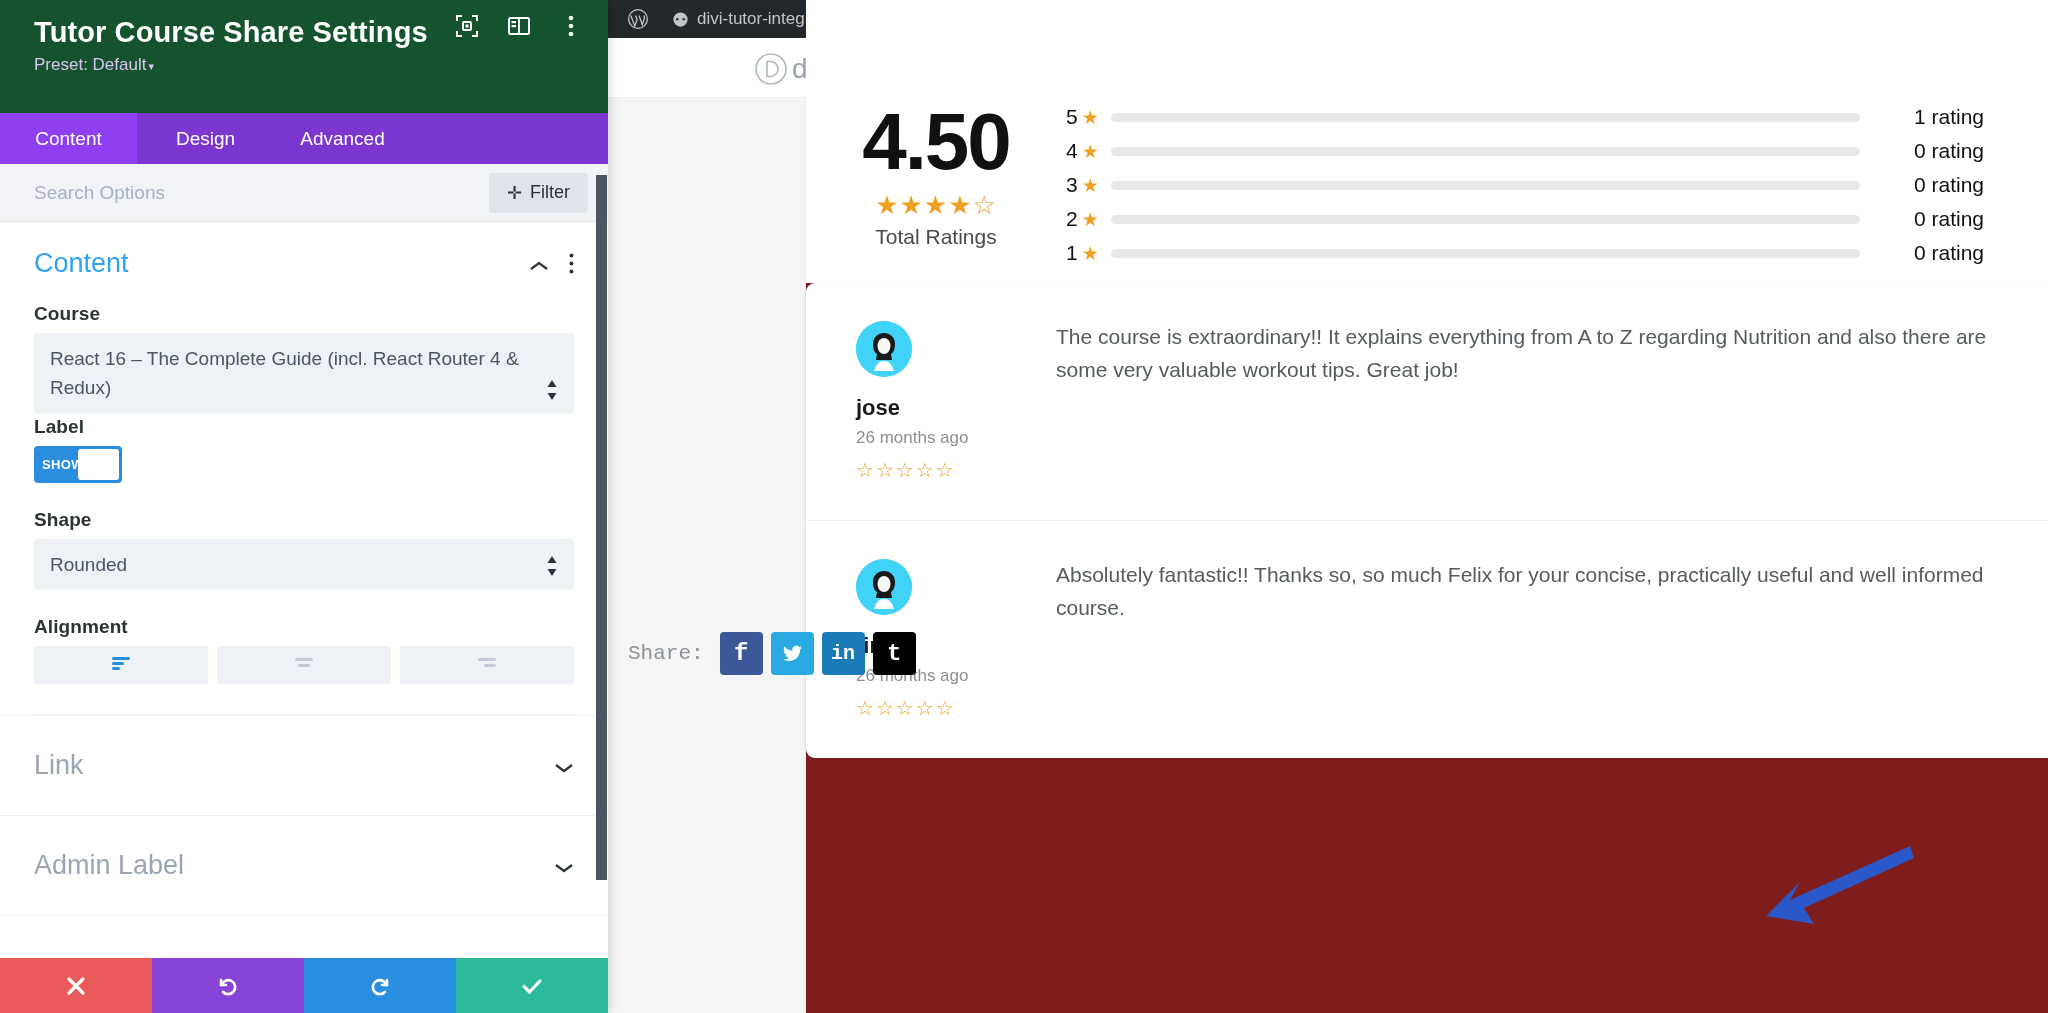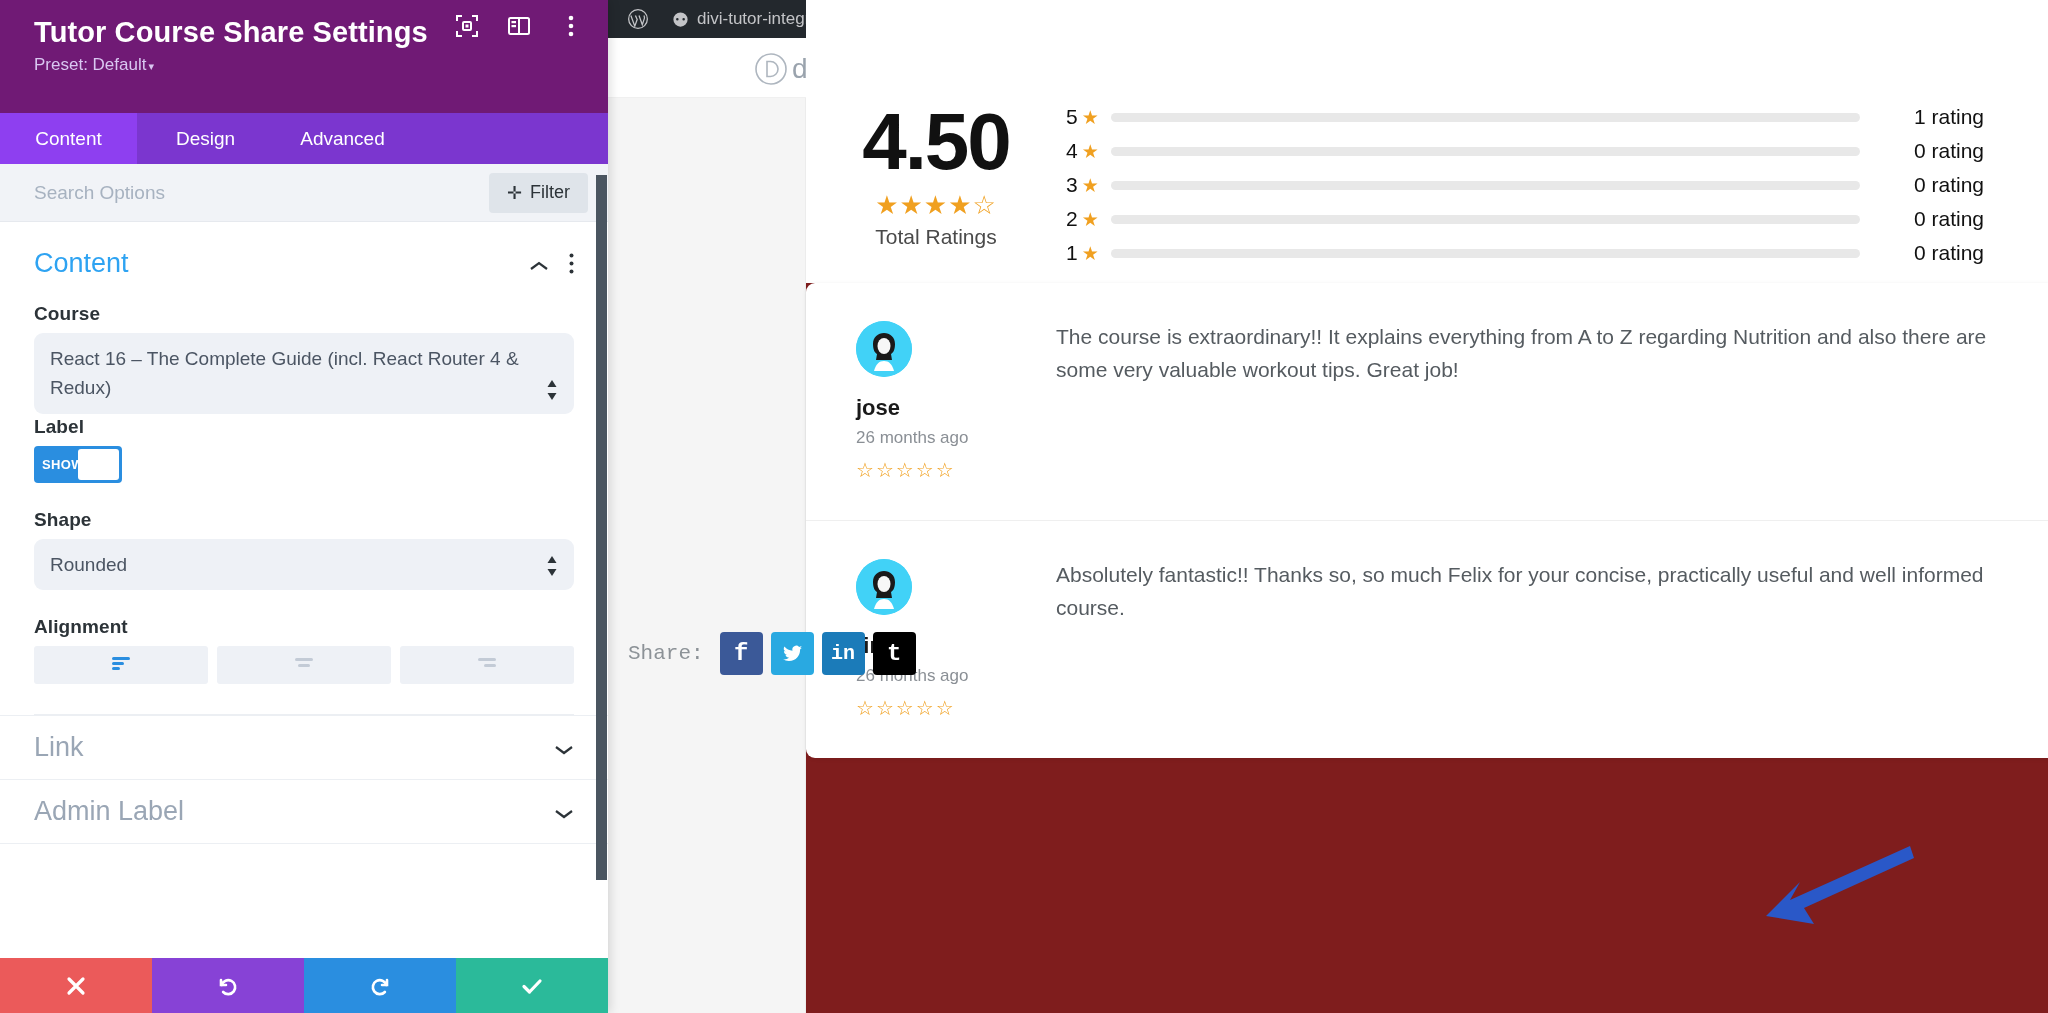--- a/index.html
+++ b/index.html
@@ -14,21 +14,21 @@
   
   #divi-panel {
     position: absolute; left: 0; top: 0;
     width: 608px; height: 1013px;
     background: #fff;
     display: flex; flex-direction: column;
     z-index: 50;
     box-shadow: 2px 0 10px rgba(0,0,0,.14);
   }
   .panel-header {
-    background: #701a75;
+    background: #14532d;
     padding: 14px 26px 16px 34px;
     position: relative;
     height: 113px;
   }
   .panel-title {
     color: #fff; font-size: 29px; font-weight: 700;
     letter-spacing: .1px; line-height: 1.25;
   }
   .panel-preset {
     color: #d9c7f1; font-size: 17px; margin-top: 5px;
@@ -82,21 +82,21 @@
   .section-head-icons { display: flex; align-items: center; gap: 20px; }
   .chev-up, .chev-down { width: 20px; height: 12px; display:block; }
   .dots-v { width: 5px; height: 21px; display: block; }
 
   .field { margin-top: 18px; }
   .field-label {
     font-size: 19px; color: #2c3338; font-weight: 700;
     margin-bottom: 8px; letter-spacing: .1px;
   }
   .select-box {
-    background: #eef1f6; border-radius: 9px;
+    background: #eef1f6; border-radius: 3px;
     padding: 11px 40px 11px 16px;
     font-size: 19px; color: #4b5563; position: relative;
     line-height: 1.55; cursor: pointer; min-height: 50px;
   }
   .spinner-arrows {
     position: absolute; right: 16px; bottom: 13px;
     width: 12px; height: 22px;
   }
   .toggle {
     width: 88px; height: 37px; background: #2a8ee0;
@@ -110,21 +110,21 @@
   }
   .align-row { display: flex; gap: 9px; margin-top: 8px; }
   .align-btn {
     flex: 1; height: 38px; background: #eef1f6; border-radius: 3px;
     display: flex; align-items: center; justify-content: center;
     cursor: pointer;
   }
 
   .collapsed-row {
     display: flex; align-items: center; justify-content: space-between;
-    padding: 16px 34px; border-top: 1px solid #eceff3;
+    padding: 34px 34px; border-top: 1px solid #eceff3;
     cursor: pointer;
   }
   .collapsed-title { font-size: 27px; color: #9aa6b5; font-weight: 400; }
 
   .section-divider { border-top: 1px solid #eceff3; margin-top: 30px; }
 
   .panel-footer { display: flex; height: 55px; }
   .pf-btn {
     flex: 1; display: flex; align-items: center; justify-content: center;
     cursor: pointer;

